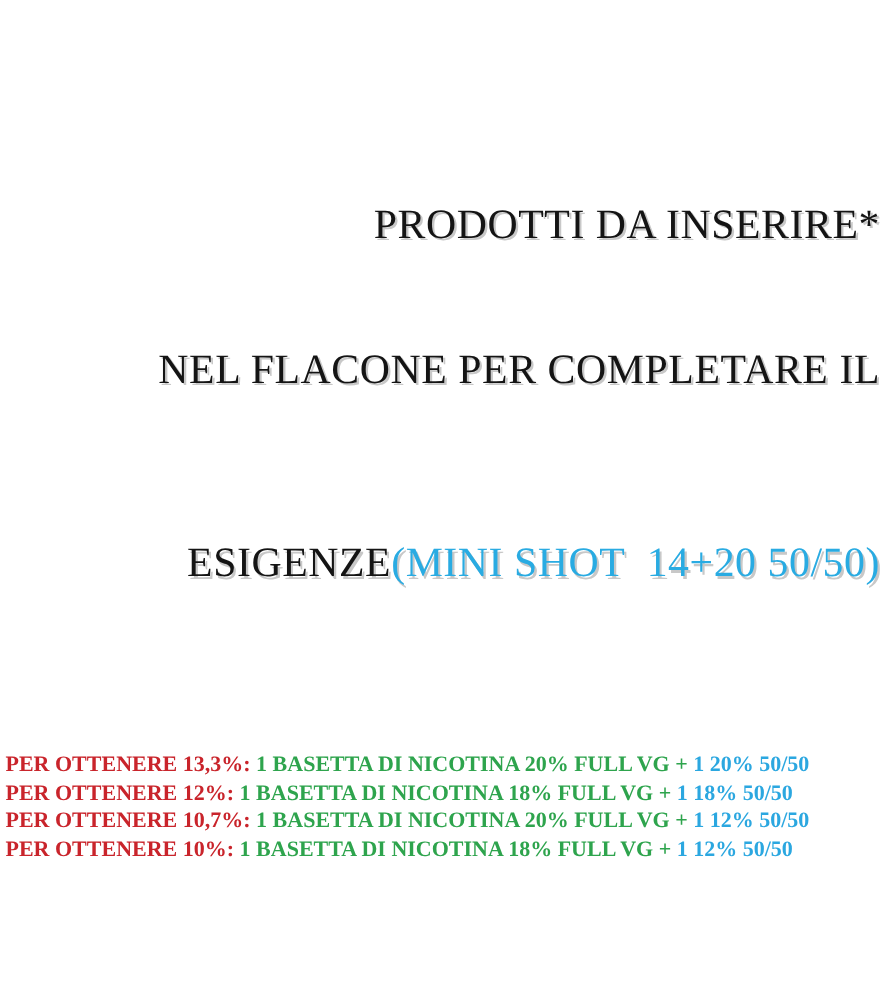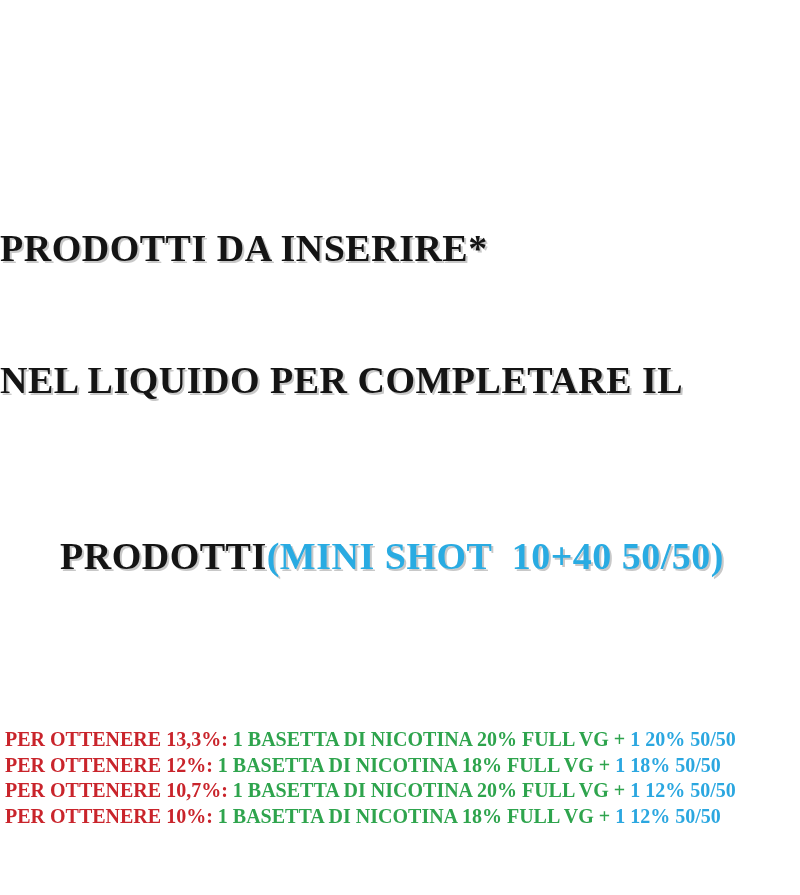--- a/index.html
+++ b/index.html
@@ -14,50 +14,49 @@
     font-family: "Liberation Serif", serif;
   }
   .page {
     width: 800px;
     height: 895px;
     background: #ffffff;
     position: relative;
   }
   .title-block {
     padding-top: 94px;
-    text-align: left;
-    font-weight: bold;
+    text-align: right;
+    font-weight: normal;
     font-size: 38px;
     line-height: 44px;
     color: #141414;
     letter-spacing: 0.5px;
     text-shadow: 2px 2px 0 #c8c8c8;
     white-space: pre;
-    margin-top: 44px;
   }
   .title-line { }
   .rows {
     margin-top: 17px;
     padding-left: 5px;
     font-weight: bold;
     font-size: 20px;
     line-height: 25.6px;
     white-space: pre;
     letter-spacing: 0px;
   }
   .row { }
 </style>
 </head>
 <body>
 
 <div class="page">
 
   <div class="title-block">
     <div class="title-line">PRODOTTI DA INSERIRE*</div>
-    <div class="title-line">NEL LIQUIDO PER COMPLETARE IL</div>
+    <div class="title-line">NEL FLACONE PER COMPLETARE IL</div>
     <div class="title-line">
-      <span style="color: rgb(20, 20, 20);">PRODOTTI</span><span style="color: rgb(41, 171, 226);">(MINI SHOT  10+40 50/50)</span>
+      <span style="color: rgb(20, 20, 20);">ESIGENZE</span><span style="color: rgb(41, 171, 226);">(MINI SHOT  14+20 50/50)</span>
     </div>
   </div>
 
   <div class="rows"><div class="row"><span style="color: rgb(201, 36, 43);">PER OTTENERE 13,3%: </span><span style="color: rgb(46, 164, 77);">1 BASETTA DI NICOTINA 20% FULL VG + </span><span style="color: rgb(43, 167, 224);">1 20% 50/50</span></div><div class="row"><span style="color: rgb(201, 36, 43);">PER OTTENERE 12%: </span><span style="color: rgb(46, 164, 77);">1 BASETTA DI NICOTINA 18% FULL VG + </span><span style="color: rgb(43, 167, 224);">1 18% 50/50</span></div><div class="row"><span style="color: rgb(201, 36, 43);">PER OTTENERE 10,7%: </span><span style="color: rgb(46, 164, 77);">1 BASETTA DI NICOTINA 20% FULL VG + </span><span style="color: rgb(43, 167, 224);">1 12% 50/50</span></div><div class="row"><span style="color: rgb(201, 36, 43);">PER OTTENERE 10%: </span><span style="color: rgb(46, 164, 77);">1 BASETTA DI NICOTINA 18% FULL VG + </span><span style="color: rgb(43, 167, 224);">1 12% 50/50</span></div></div>
 
 </div>
 
 </body></html>

